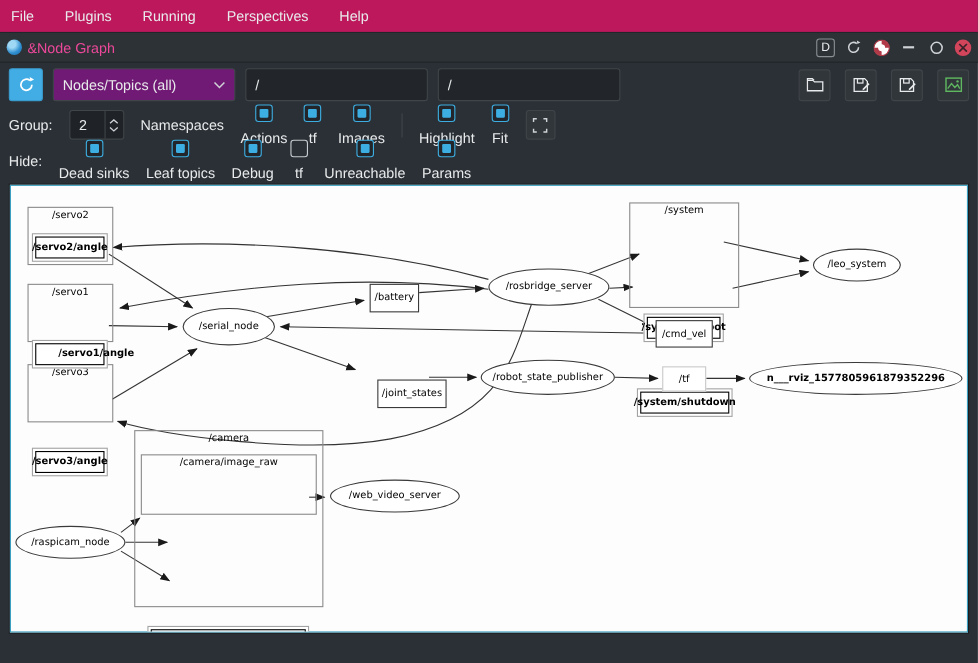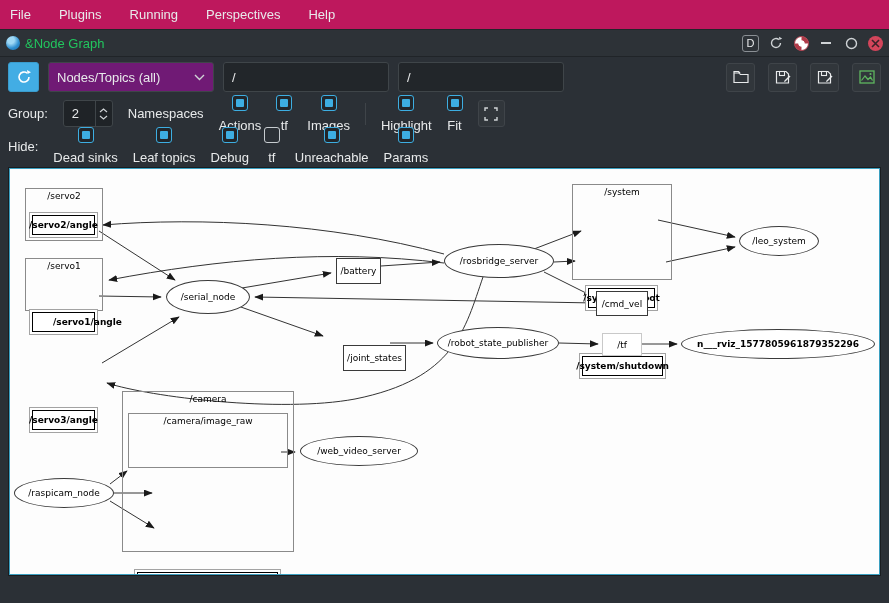--- a/index.html
+++ b/index.html
@@ -18,21 +18,21 @@
   }
   .menubar span { cursor:default; }
   
   .titlebar {
     height:27px; background:#2d3237; display:flex; align-items:center;
     padding:0 6px; border-bottom:1px solid #202428;
   }
   .titlebar .app-icon { width:14px; height:14px; border-radius:50%;
     background:radial-gradient(circle at 35% 30%, #9fd8f5 0 25%, #2f8fd0 60%, #1b6ca8 100%);
     margin-right:5px; }
-  .titlebar .title { flex:1; color:#22c55e; }
+  .titlebar .title { flex:1; color:#ec4899; }
   .tb-btns { display:flex; align-items:center; gap:9px; }
   .tb-d {
     width:17px; height:17px; border:1px solid #8a8f94; border-radius:3px;
     display:flex; align-items:center; justify-content:center; font-size:11px; color:#e8eaeb;
   }
   .tb-ic { width:16px; height:16px; display:flex; align-items:center; justify-content:center; }
   .tb-min { width:10px; height:2px; background:#cfd3d6; }
   .close-circle { width:15px; height:15px; border-radius:50%; background:#d3455b;
     display:flex; align-items:center; justify-content:center; }
   
@@ -289,20 +289,23 @@
       <path d="M271,283 L285,283" marker-end="url(#arw)"></path>
     </g>
   </svg>
 
   <div class="gnode ns-box" style="left:15px;top:19px;width:78px;height:53px;">
     <span class="ns-label">/servo2</span>
       </div>
   <div class="gnode ns-box" style="left:15px;top:89px;width:78px;height:53px;">
     <span class="ns-label">/servo1</span>
       </div>
+  <div class="gnode ns-box" style="left:15px;top:162px;width:78px;height:53px;">
+    <span class="ns-label">/servo3</span>
+      </div>
   <div class="gnode ns-box" style="left:562px;top:15px;width:100px;height:96px;">
     <span class="ns-label">/system</span>
       </div>
   <div class="gnode ns-box" style="left:112px;top:222px;width:172px;height:161px;">
     <span class="ns-label">/camera</span>
       </div>
   <div class="gnode ns-box" style="left:118px;top:244px;width:160px;height:55px;">
     <span class="ns-label">/camera/image_raw</span>
       </div>
 

